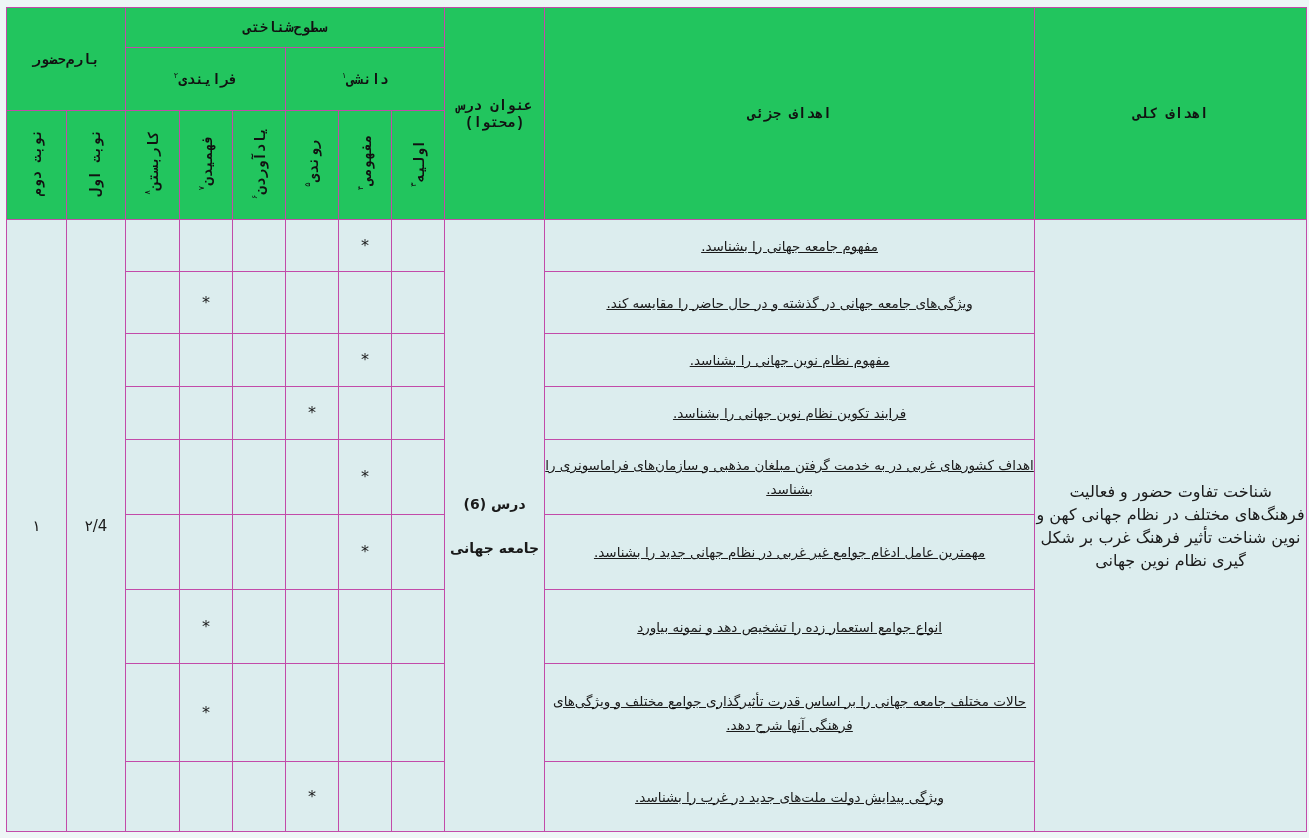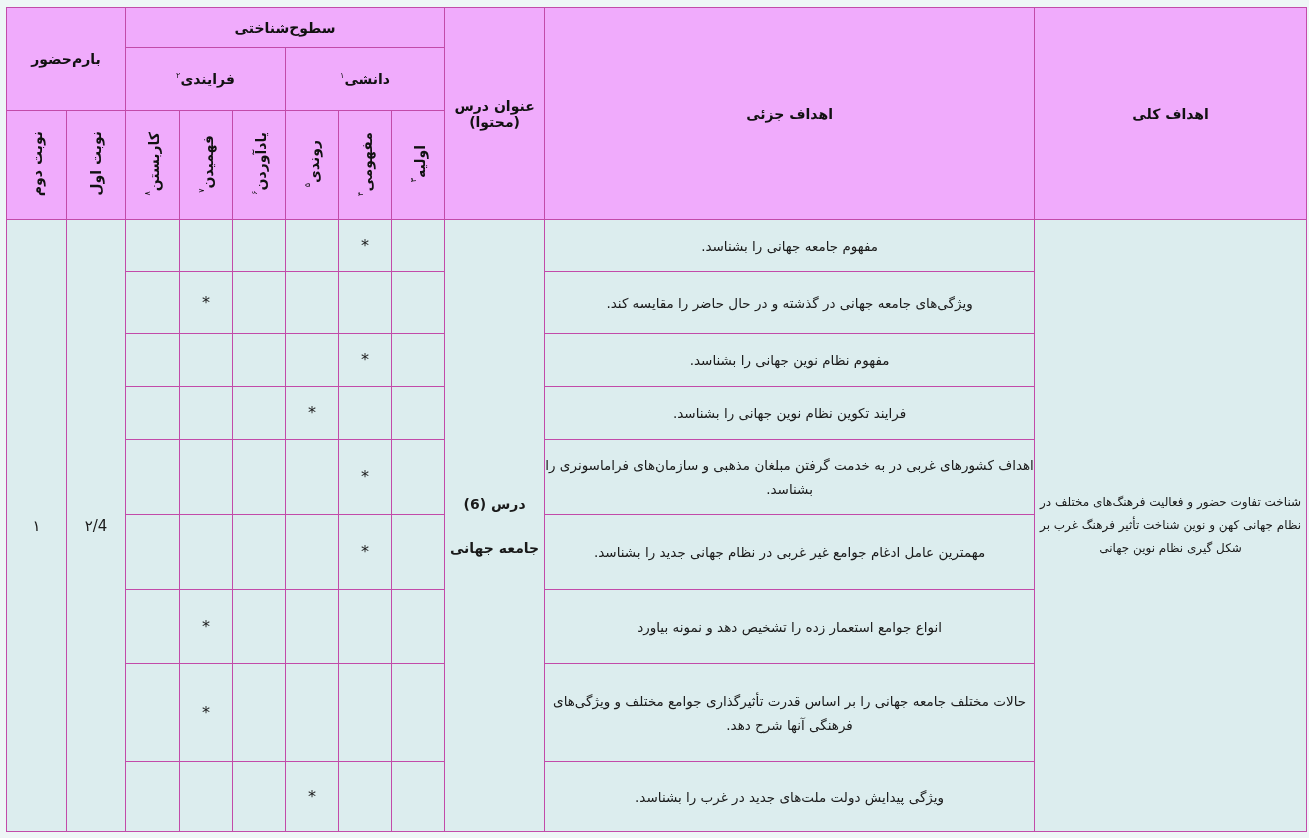--- a/index.html
+++ b/index.html
@@ -31,24 +31,25 @@
       direction: rtl;
     }
     table.plan td, table.plan th {
       border: 1.5px solid #c24ba9;
       padding: 0;
       text-align: center;
       vertical-align: middle;
       overflow: hidden;
     }
     th {
-      background: #f0abfc;
+      background: #22c55e;
       font-weight: bold;
       font-size: 14px;
       color: #111;
+      font-family: Liberation Mono, monospace;
     }
     td {
       background: #dcedee;
       font-size: 13.5px;
     }
     .vert {
       writing-mode: vertical-rl;
       transform: rotate(180deg);
       display: inline-block;
       white-space: nowrap;
@@ -57,23 +58,24 @@
     }
     sup {
       font-size: 8px;
       font-weight: normal;
     }
     .objective {
       text-align: right;
       padding: 0 10px 0 8px;
       line-height: 24px;
       font-size: 13.5px;
+      text-decoration: underline;
     }
     .goal {
-      font-size: 12px;
+      font-size: 16px;
       line-height: 23px;
       padding: 0 14px;
     }
     .lesson {
       font-weight: bold;
       font-size: 14px;
       line-height: 22px;
     }
     .lesson-num {
       display: block;

